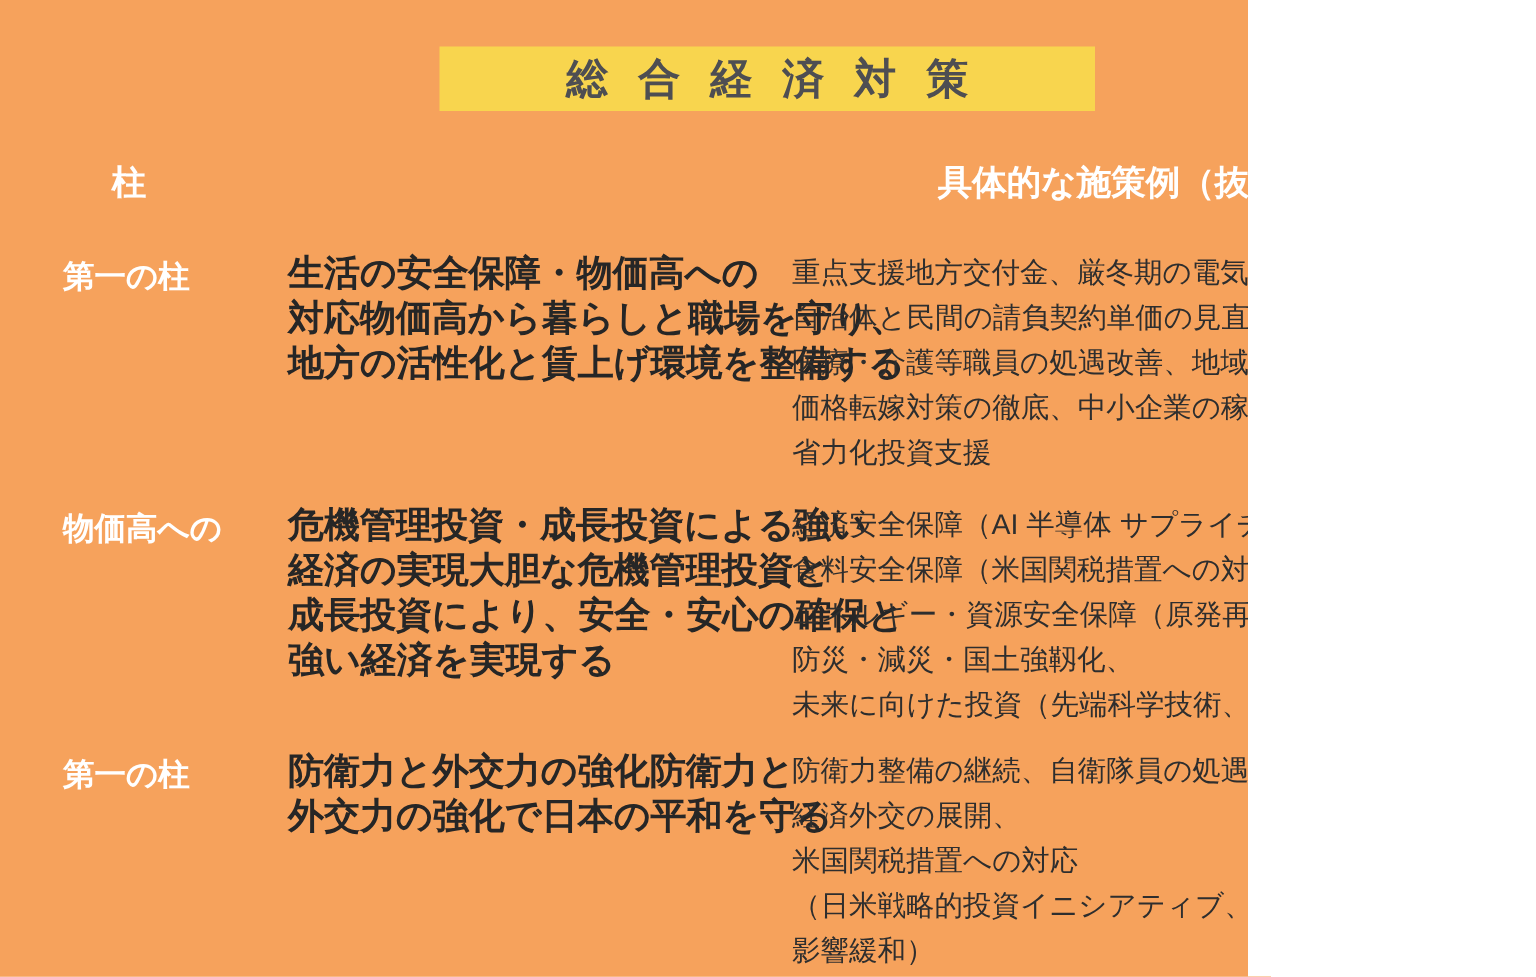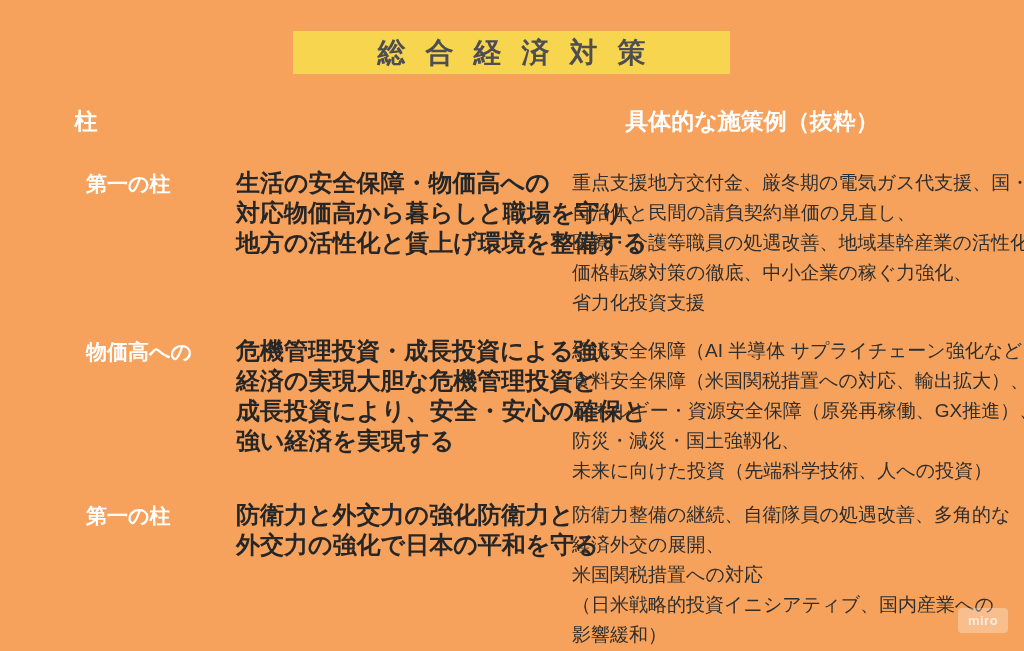--- a/index.html
+++ b/index.html
@@ -1,17 +1,17 @@
 <!DOCTYPE html>
 <html><head>
 <meta charset="utf-8">
 <style>
   html,body { margin:0; padding:0; }
   .stage {
-    position:relative; width:1024px; height:651px;
+    position:relative; width:832px; height:651px;
     background:#F6A25C; overflow:hidden;
     font-family:"Liberation Sans","DejaVu Sans",sans-serif;
   }
   .banner {
     position:absolute; left:293px; top:31px; width:437px; height:43px;
     background:#F8D54E; display:flex; align-items:center; justify-content:center;
   }
   .banner .title {
     font-size:28px; font-weight:bold; color:#4E4E52;
     letter-spacing:20px; padding-left:20px; white-space:nowrap;
@@ -20,21 +20,21 @@
     position:absolute; top:106px; color:#FFFFFF;
     font-size:23px; font-weight:600; text-align:center; white-space:nowrap;
   }
   .col-head.pillar   { left:42px;  width:88px;  }
   .col-head.purpose  { left:176px; width:320px; }
   .col-head.examples { left:520px; width:464px; }
   .row { position:absolute; left:0; width:1024px; }
   .row.r1 { top:168px; }
   .row.r2 { top:336px; }
   .row.r3 { top:500px; }
-  .cell { position:absolute; top:0; white-space:pre;margin-left:44px; }
+  .cell { position:absolute; top:0; white-space:pre; }
   .cell.pillar {
     left:42px; top:2px; color:#FFFFFF; font-size:21px; font-weight:bold;
   }
   .cell.purpose {
     left:192px; color:#262626; font-size:24px; font-weight:bold; line-height:30px;
   }
   .cell.examples {
     left:528px; color:#2E2E2E; font-size:19px; font-weight:400; line-height:30px;
   }
   .miro-badge {

